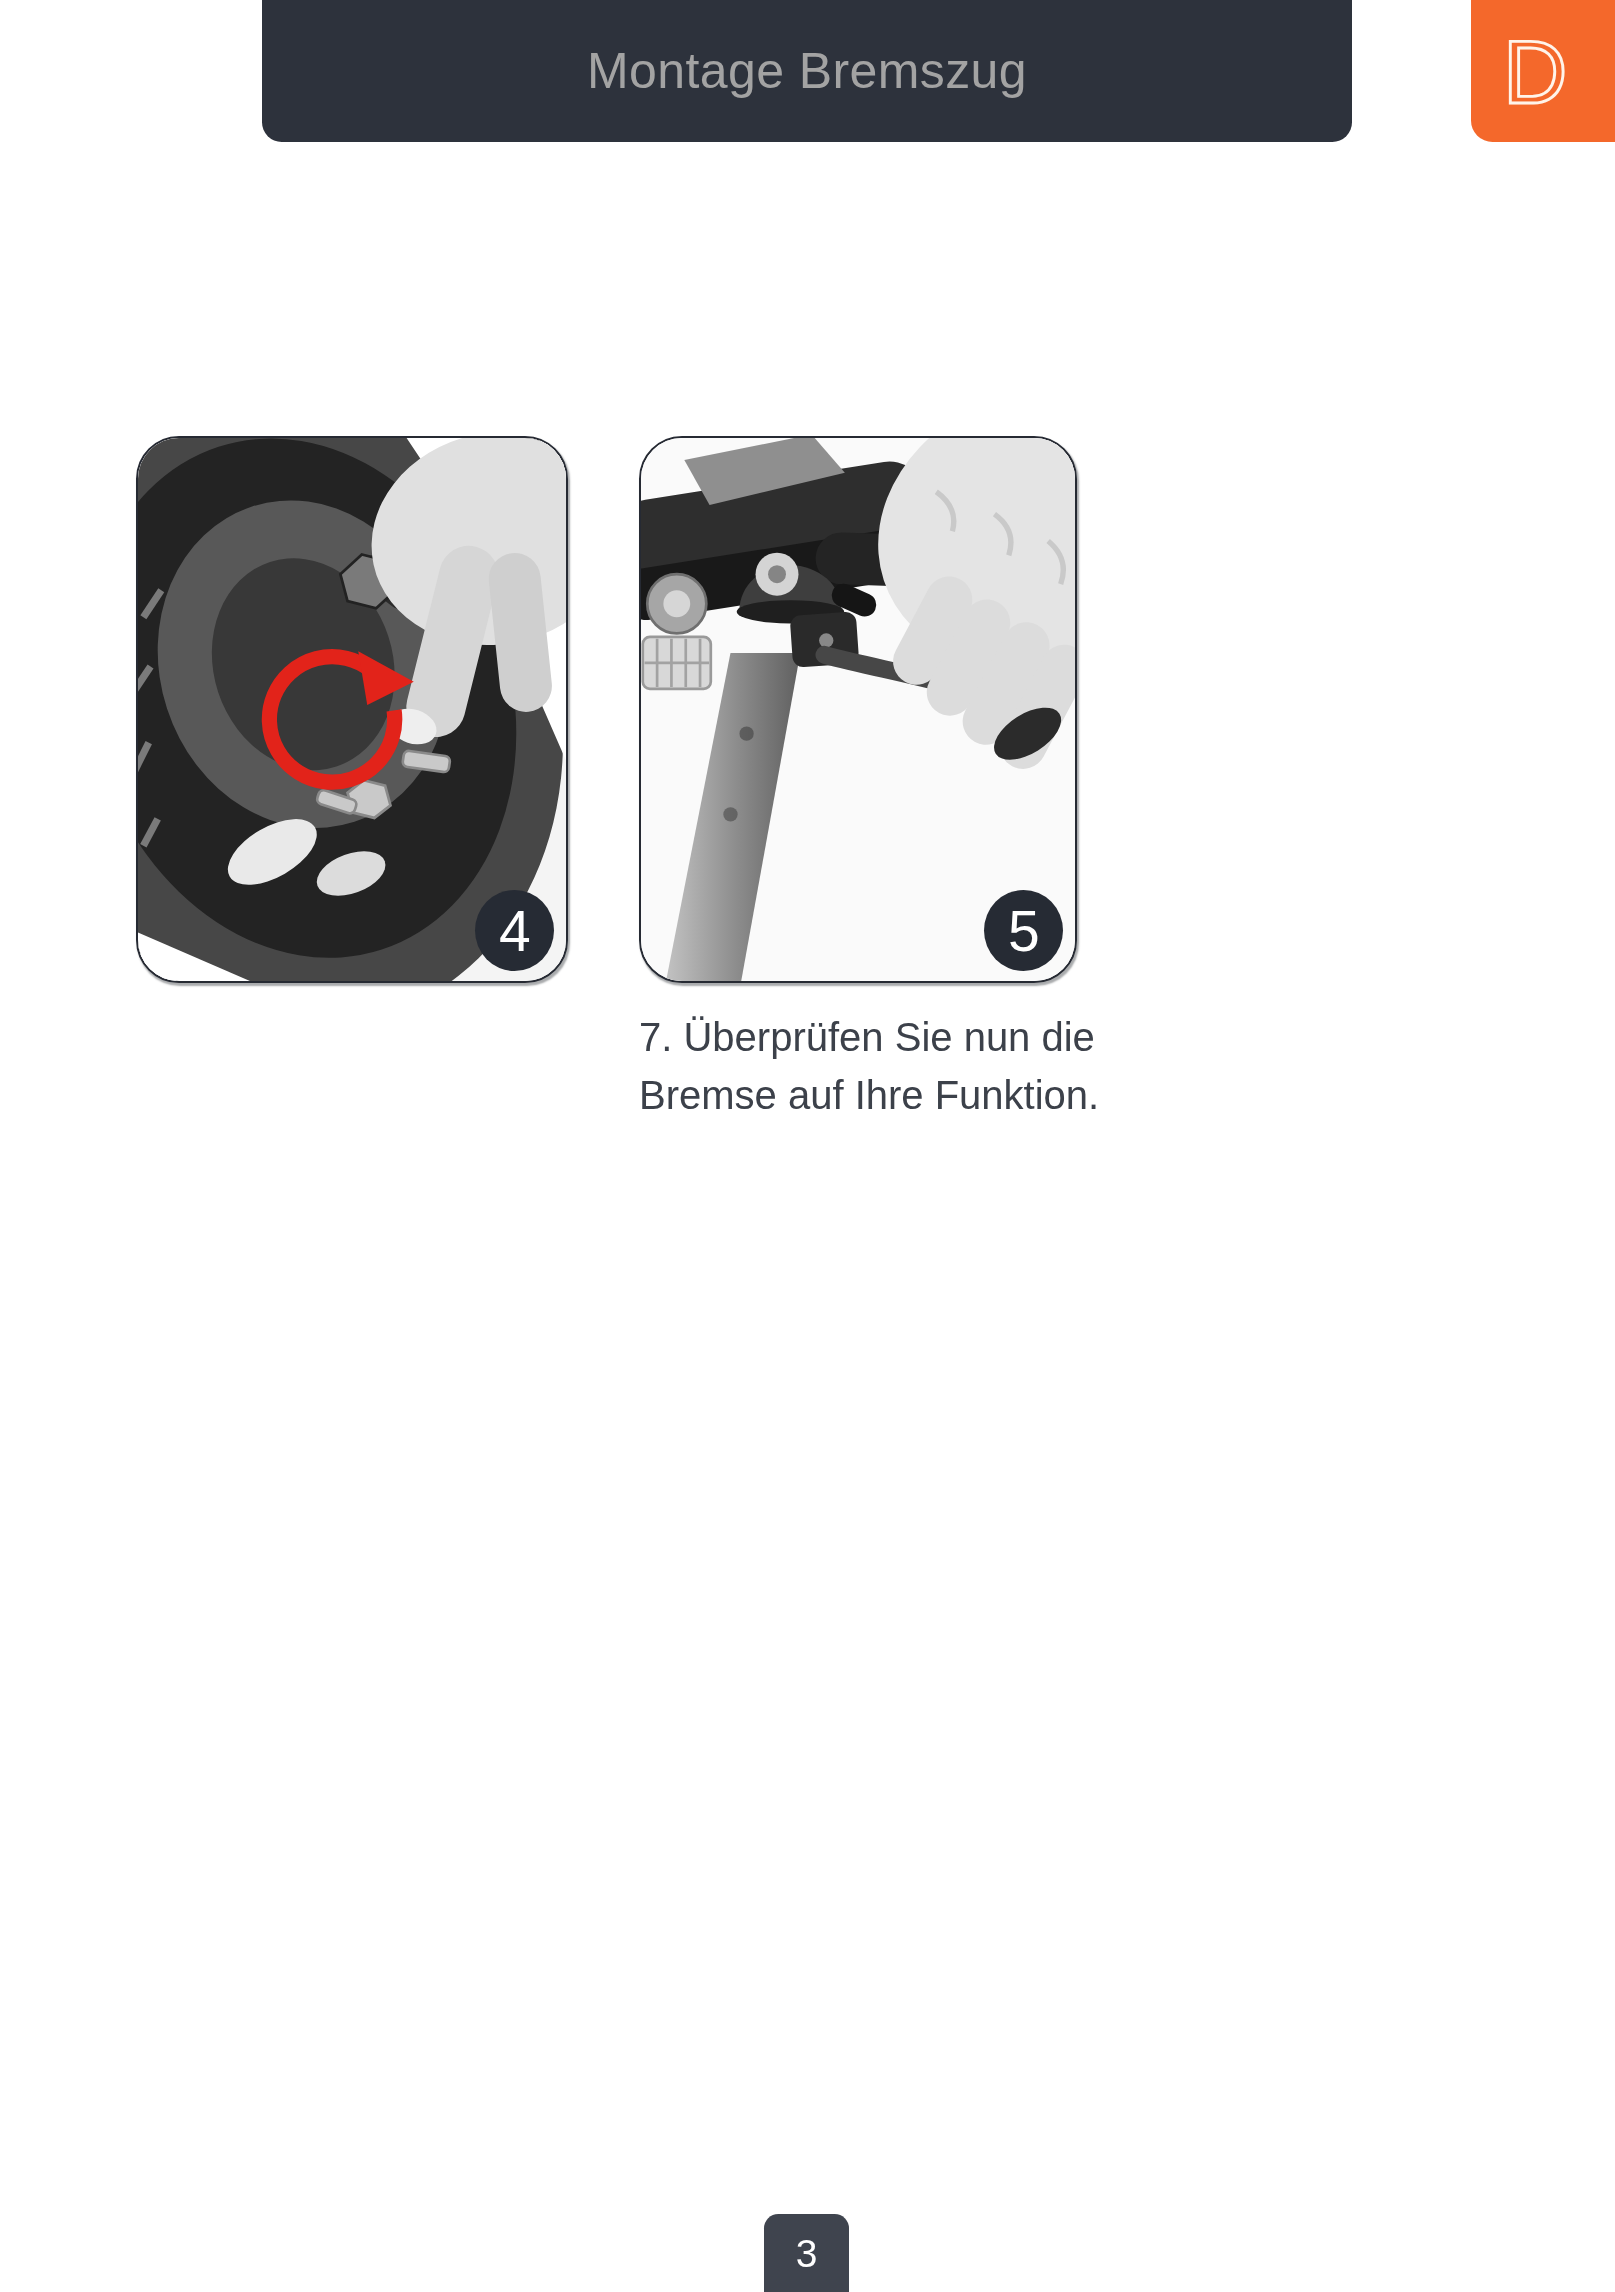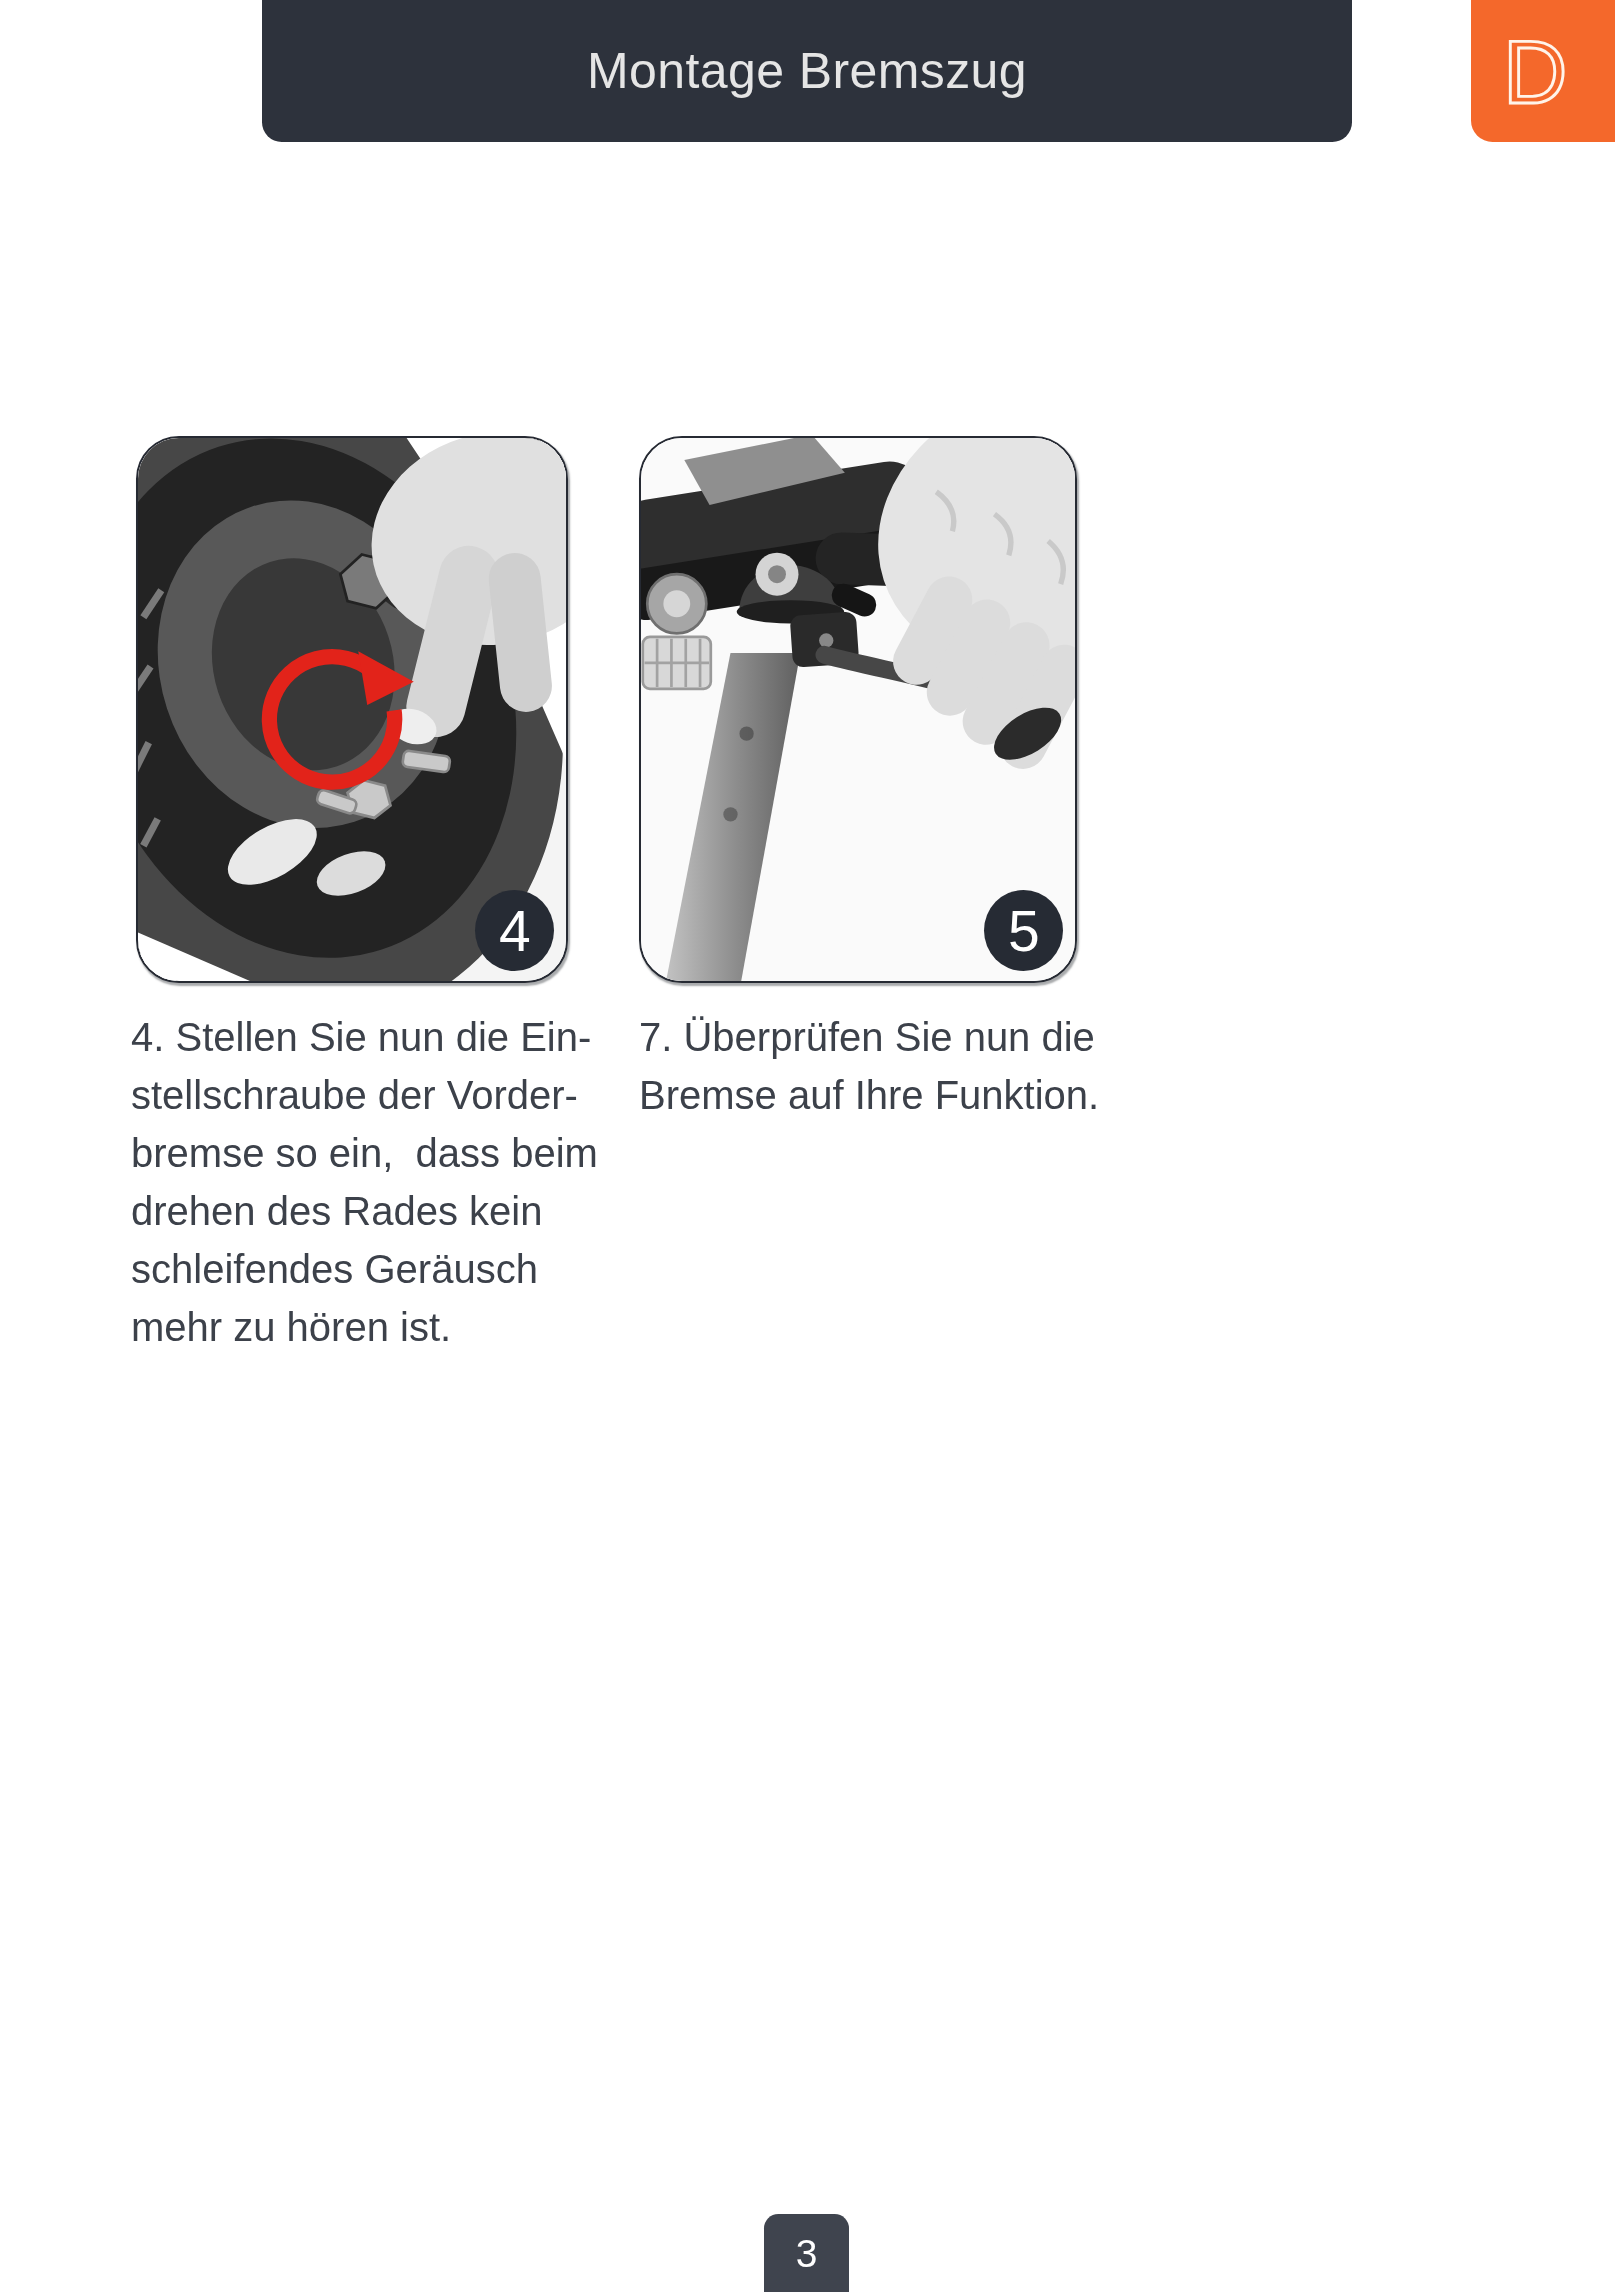--- a/index.html
+++ b/index.html
@@ -6,21 +6,21 @@
   .page {
     position:relative; width:1616px; height:2293px; background:#ffffff;
     font-family:"Liberation Sans", sans-serif; overflow:hidden;
   }
   
   .header-bar {
     position:absolute; left:262px; top:0; width:1090px; height:142px;
     background:#2d323c; border-radius:0 0 19.7px 19.7px;
     display:flex; align-items:center; justify-content:center;
   }
-  .header-title { color:#e5e5e5; font-size:50px; letter-spacing:0.4px; }
+  .header-title { color:#a3a3a3; font-size:50px; letter-spacing:0.4px; }
   .lang-tab {
     position:absolute; left:1471px; top:0; width:144px; height:142px;
     background:#f4682b; border-radius:0 0 0 21.5px;
   }
   .lang-tab svg { position:absolute; left:23px; top:16px; }
   .lang-tab text {
     font-family:"Liberation Sans", sans-serif; font-size:100px;
     fill:none; stroke:#fff4ea; stroke-width:3.2px;
   }
   
@@ -173,25 +173,19 @@
           <rect x="340" y="175" width="52" height="140" rx="26" transform="rotate(28 366 245)"></rect>
           <rect x="382" y="200" width="52" height="148" rx="26" transform="rotate(28 408 274)"></rect>
           <rect x="424" y="225" width="52" height="150" rx="26" transform="rotate(28 450 300)"></rect>
         </g>
       </g>
       <ellipse cx="432" cy="330" rx="42" ry="22" fill="#2b2b2b" transform="rotate(-32 432 330)"></ellipse>
     </svg>
     <div class="step-badge">5</div>
   </div>
 
-  <div class="caption c1">4. Stellen Sie nun die Ein-
-stellschraube der Vorder-
-bremse so ein,  dass beim
-drehen des Rades kein
-schleifendes Geräusch
-mehr zu hören ist.</div>
   <div class="caption c2">7. Überprüfen Sie nun die
 Bremse auf Ihre Funktion.</div>
 
   <div class="page-num">3</div>
 
 </div>
 
 
 </body></html>

